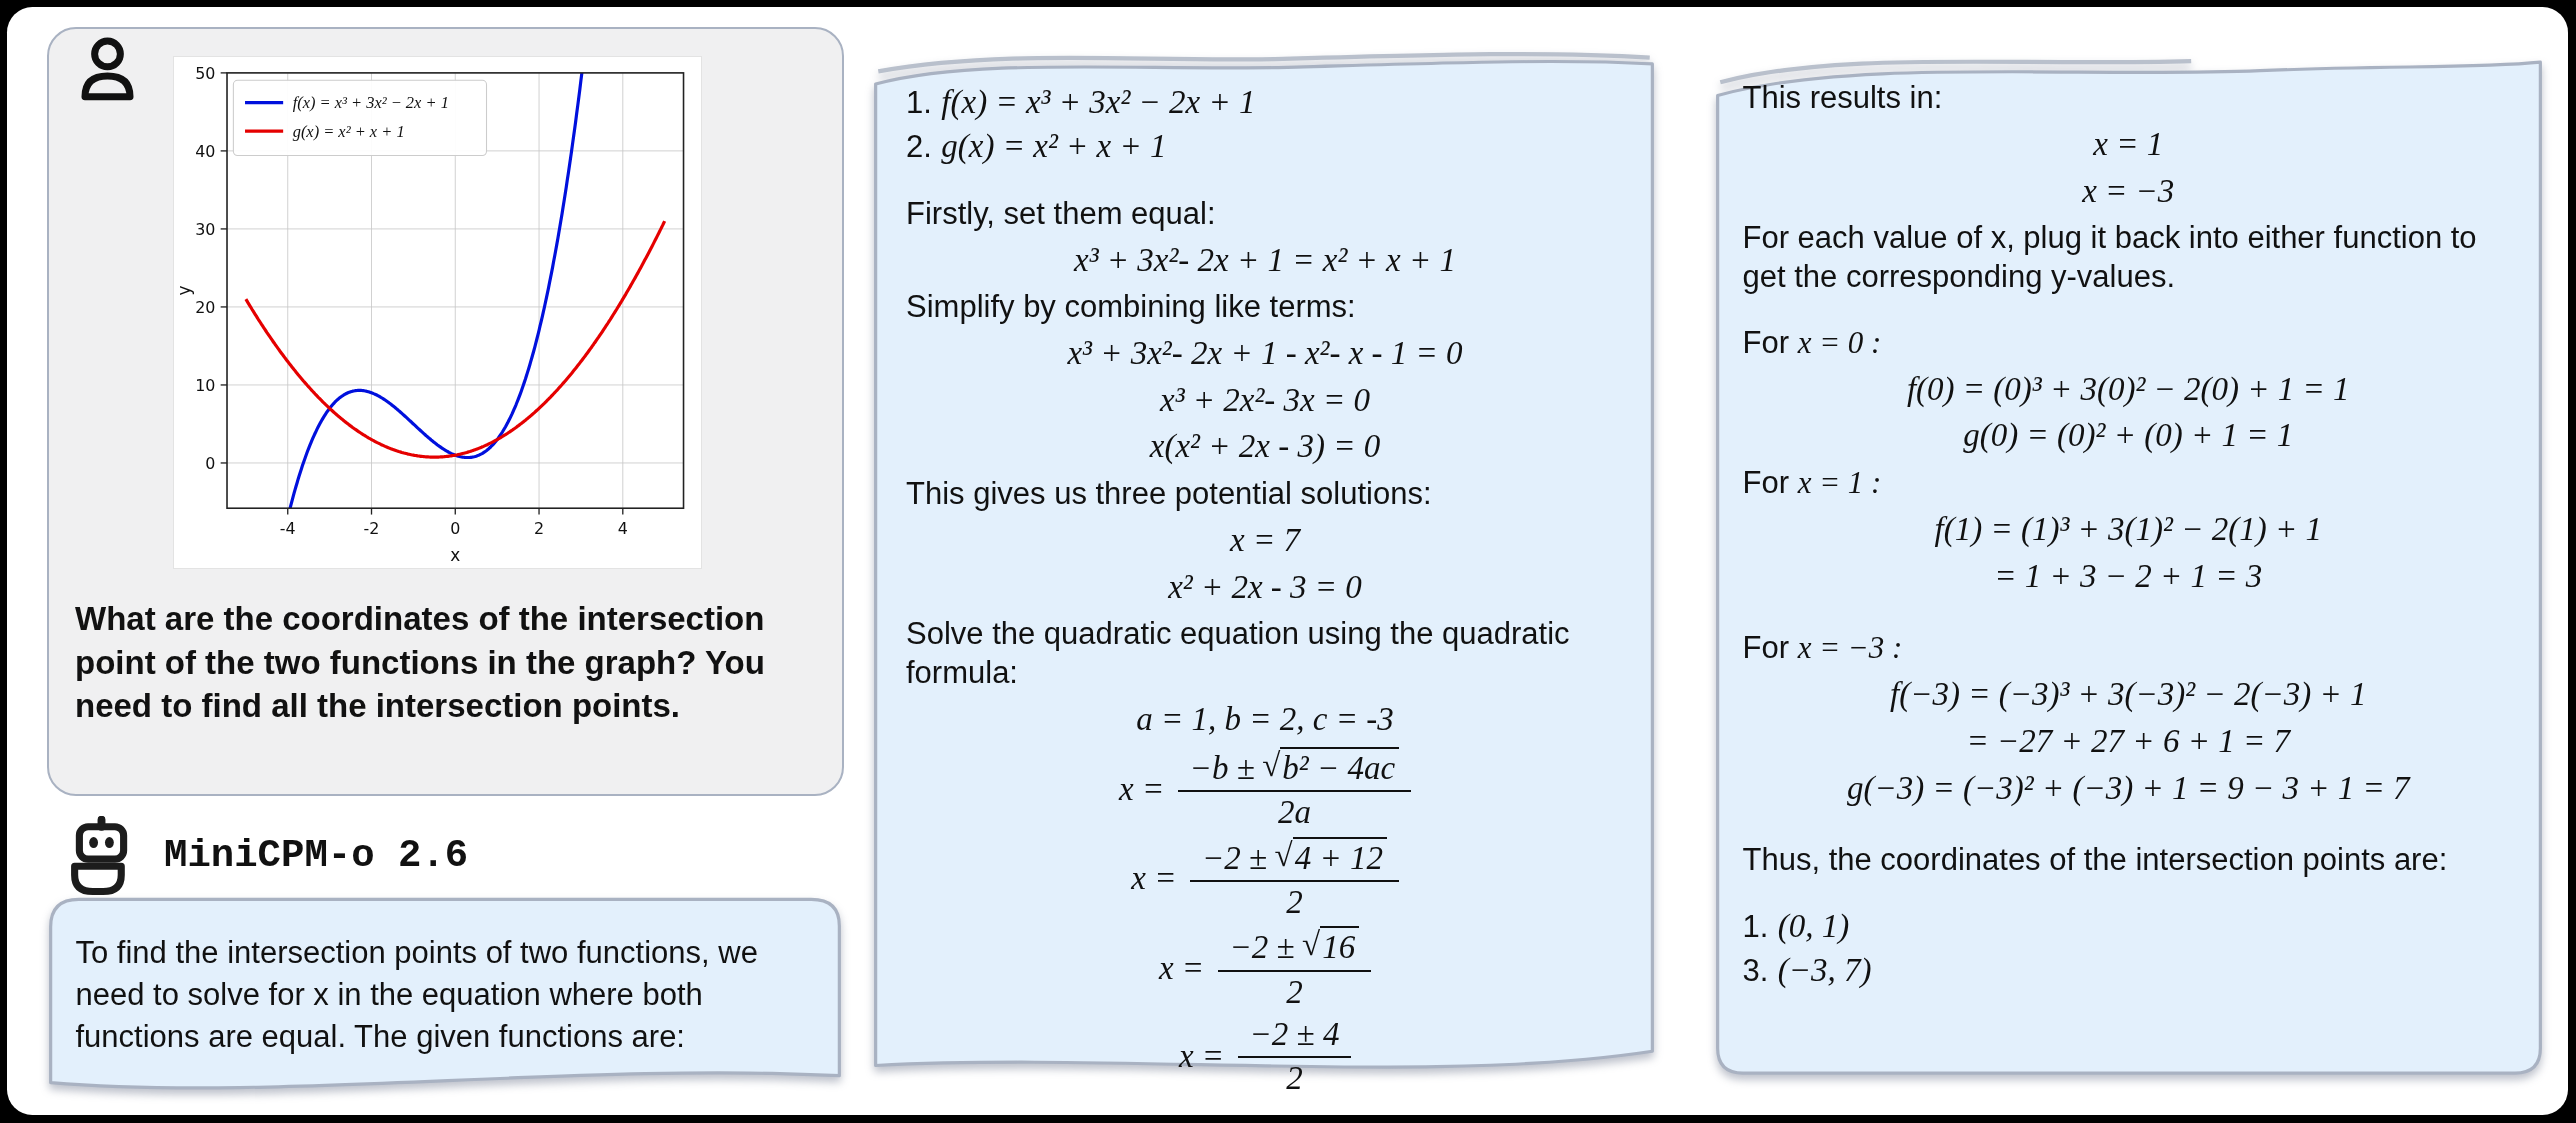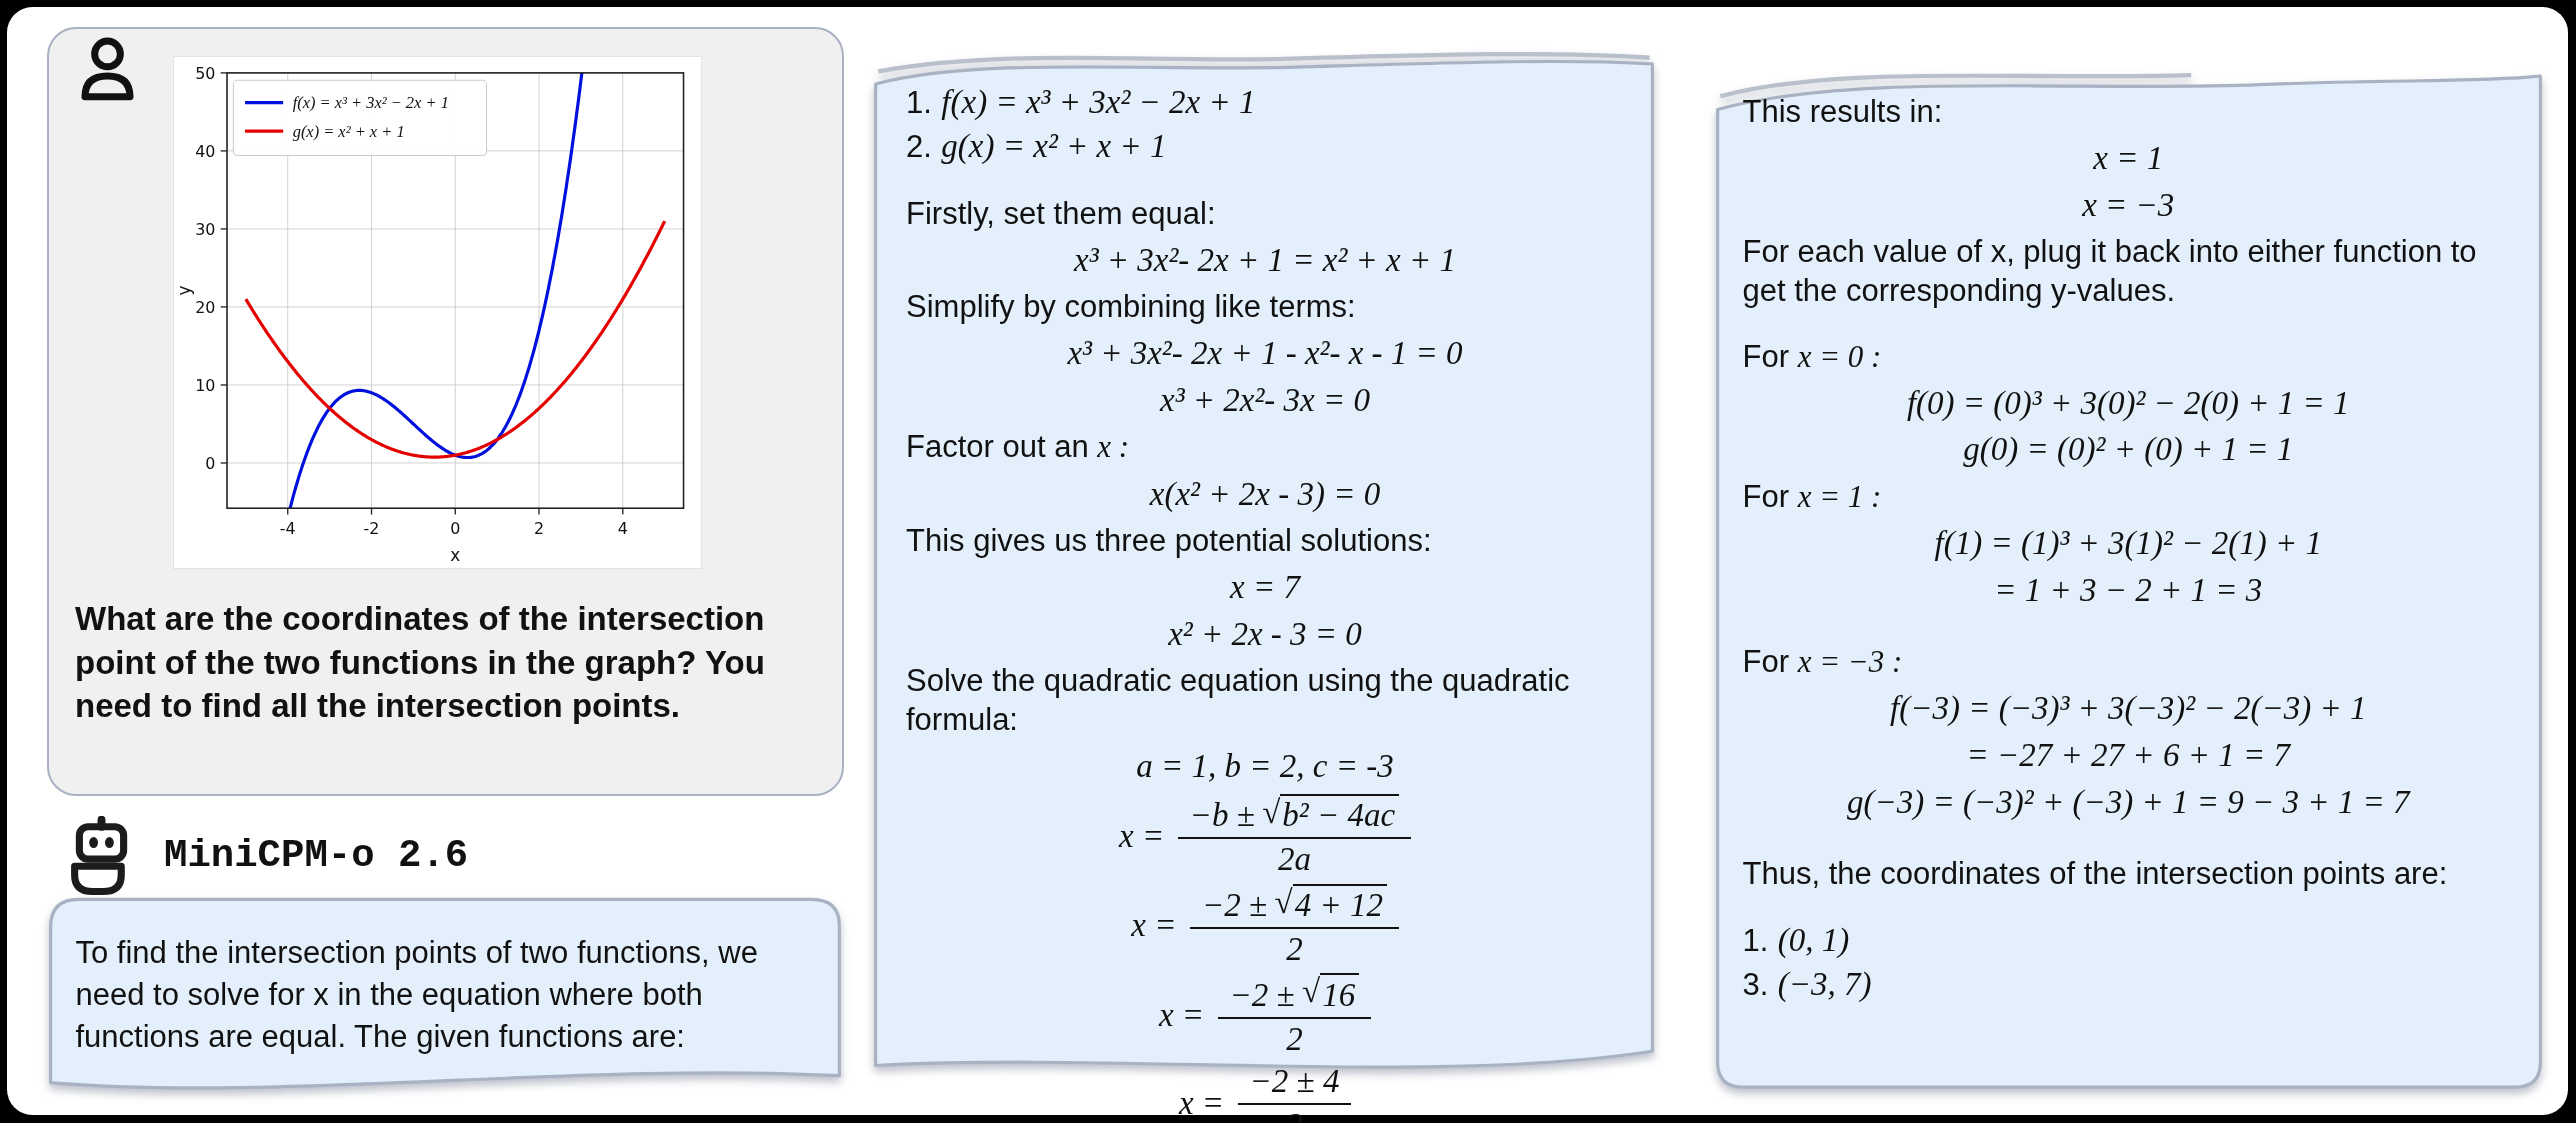--- a/index.html
+++ b/index.html
@@ -25,21 +25,21 @@
   .shaped > svg.bg{position:absolute;left:0;top:0;filter:drop-shadow(0 5.3px 4.2px rgba(90,100,125,.40));}
   .shaped .content{position:absolute;box-sizing:border-box;}
 
   .bubble1{left:48px;top:894px;width:794px;height:212px;}
   .bubble1 .content{left:0;top:0;width:794px;height:180px;padding:38px 27.5px 0 27.5px;}
   .bubtext{font-size:31px;line-height:1.36;}
 
   .panel2{left:873px;top:47px;width:782px;height:1045px;}
   .panel2 .content{left:0;top:0;width:782px;height:1006px;padding:33px 31px 0 33px;}
 
-  .panel3{left:1715px;top:59px;width:828px;height:1048px;}
+  .panel3{left:1715px;top:45px;width:828px;height:1048px;}
   .panel3 .content{left:0;top:0;width:828px;height:1016px;padding:32px 29px 0 27.5px;}
 
   
   .tline{font-size:31px;line-height:1.26;margin:1.1px 0;}
   .mline{font-family:"Liberation Serif",serif;font-style:italic;font-size:33px;line-height:1.17;text-align:center;margin:8px 0;}
   .mathfont{font-family:"Liberation Serif",serif;font-style:italic;}
   .iline{font-size:33px;line-height:1.26;margin:1.1px 0;}
   .iline .marker{font-family:"Liberation Sans",sans-serif;font-style:normal;font-size:31px;margin-right:9.5px;}
   .gap{height:24px;}
   .fline{display:flex;justify-content:center;align-items:center;gap:13.8px;
@@ -149,21 +149,20 @@
     </svg>
     <div class="content">
         <div class="iline"><span class="marker">1.</span><span class="mathfont">f(x) = x³ + 3x² − 2x + 1</span></div>
         <div class="iline"><span class="marker">2.</span><span class="mathfont">g(x) = x² + x + 1</span></div>
         <div class="gap"></div>
         <div class="tline">Firstly, set them equal:</div>
         <div class="mline">x³ + 3x²- 2x + 1 = x² + x + 1</div>
         <div class="tline">Simplify by combining like terms:</div>
         <div class="mline">x³ + 3x²- 2x + 1 - x²- x - 1 = 0</div>
         <div class="mline">x³ + 2x²- 3x = 0</div>
-        <div class="tline"><span>Factor out an </span><span class="mathfont">x :</span></div>
         <div class="mline">x(x² + 2x - 3) = 0</div>
         <div class="tline">This gives us three potential solutions:</div>
         <div class="mline">x = 7</div>
         <div class="mline">x² + 2x - 3 = 0</div>
         <div class="tline">Solve the quadratic equation using the quadratic formula:</div>
         <div class="mline">a = 1, b = 2, c = -3</div>
         <div class="fline">
           <span class="mathfont">x =</span>
           <span class="frac">
             <span class="num">

